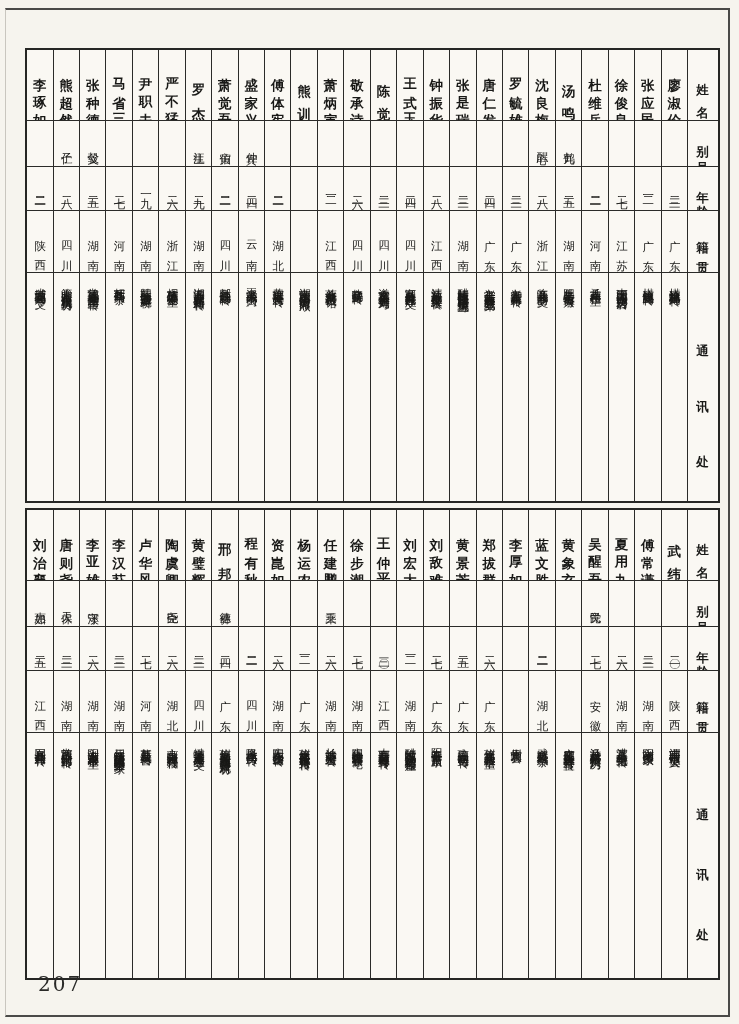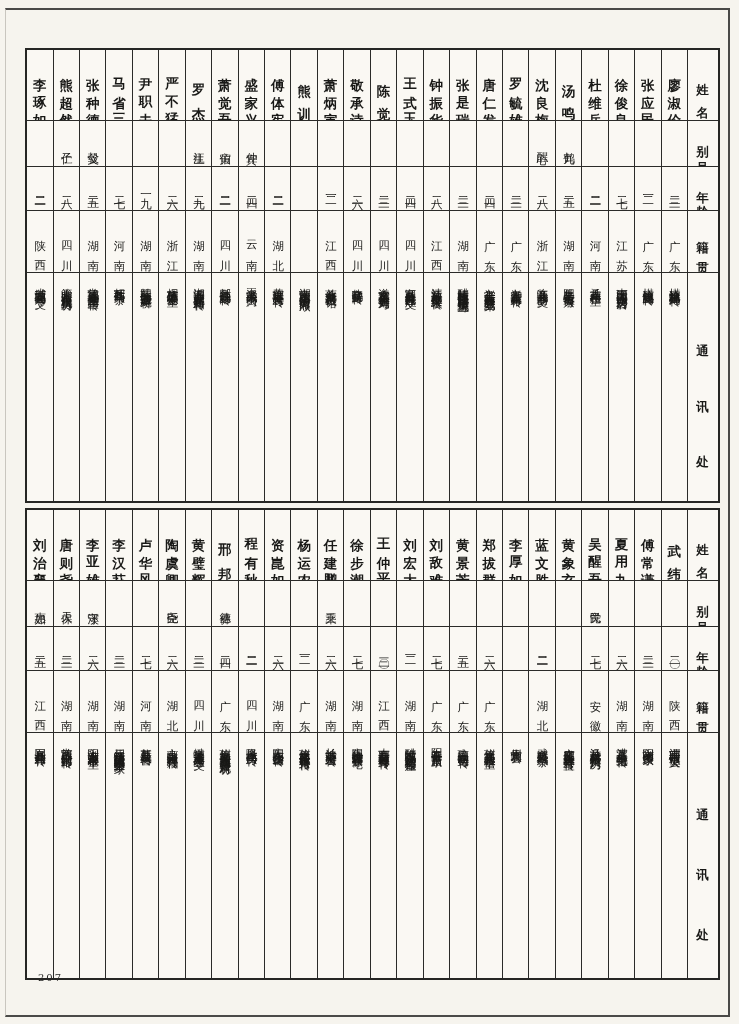--- a/index.html
+++ b/index.html
@@ -50,21 +50,21 @@
   .r-address{
     flex:1;border-bottom:none;
     justify-content:flex-start;align-items:center;
     padding-top:6px;box-sizing:border-box;
   }
   .spread{justify-content:space-evenly;}
   .header-col .cell{font-weight:bold;font-size:12.5px;}
   .page-num{
     position:absolute;left:38px;top:972px;
     font-family:"DejaVu Serif",serif;
-    font-size:10px;color:#2a2a28;letter-spacing:2px;
+    font-size:20px;color:#2a2a28;letter-spacing:2px;
   }
 </style>
 </head>
 <body>
 
 <div class="page">
   <div class="scan-frame"></div>
 
   <div class="table" id="table-top">
     <div class="col header-col">

